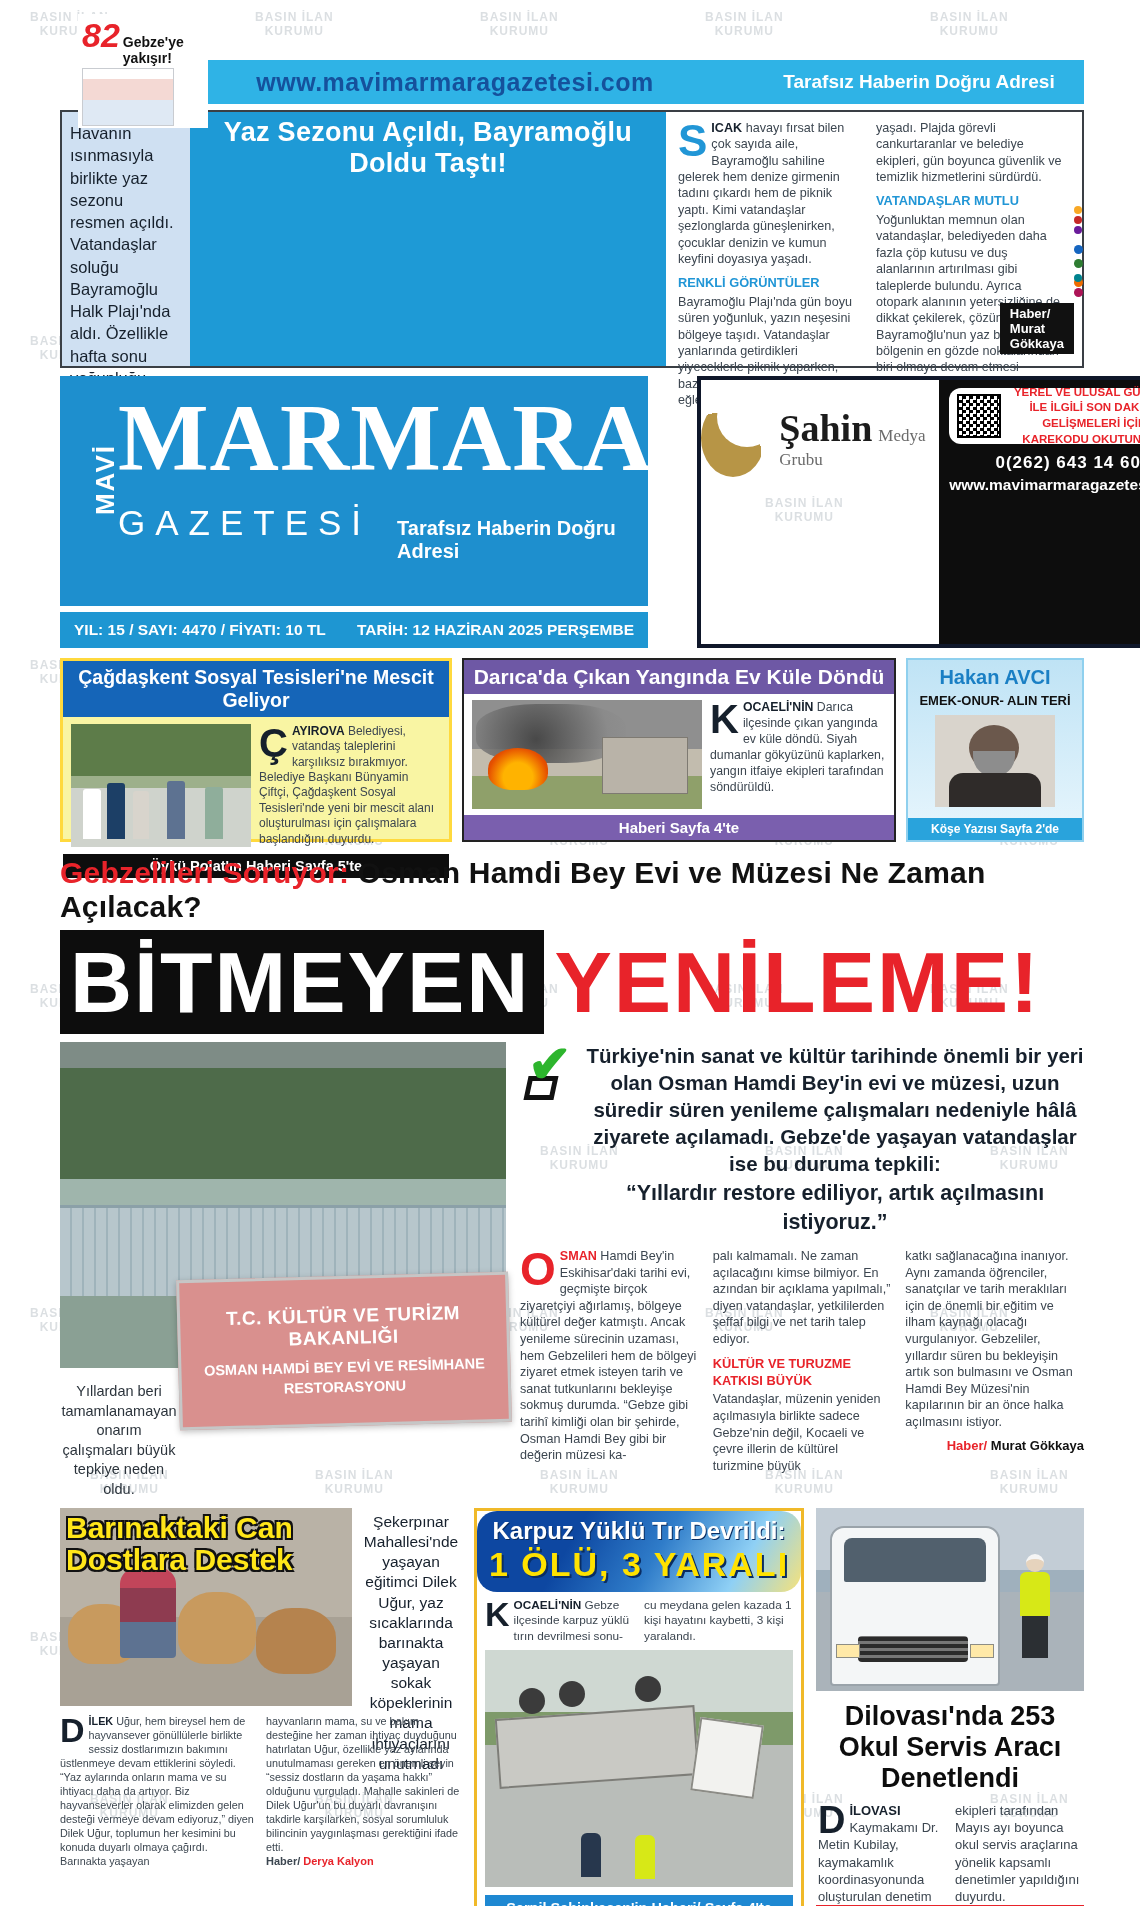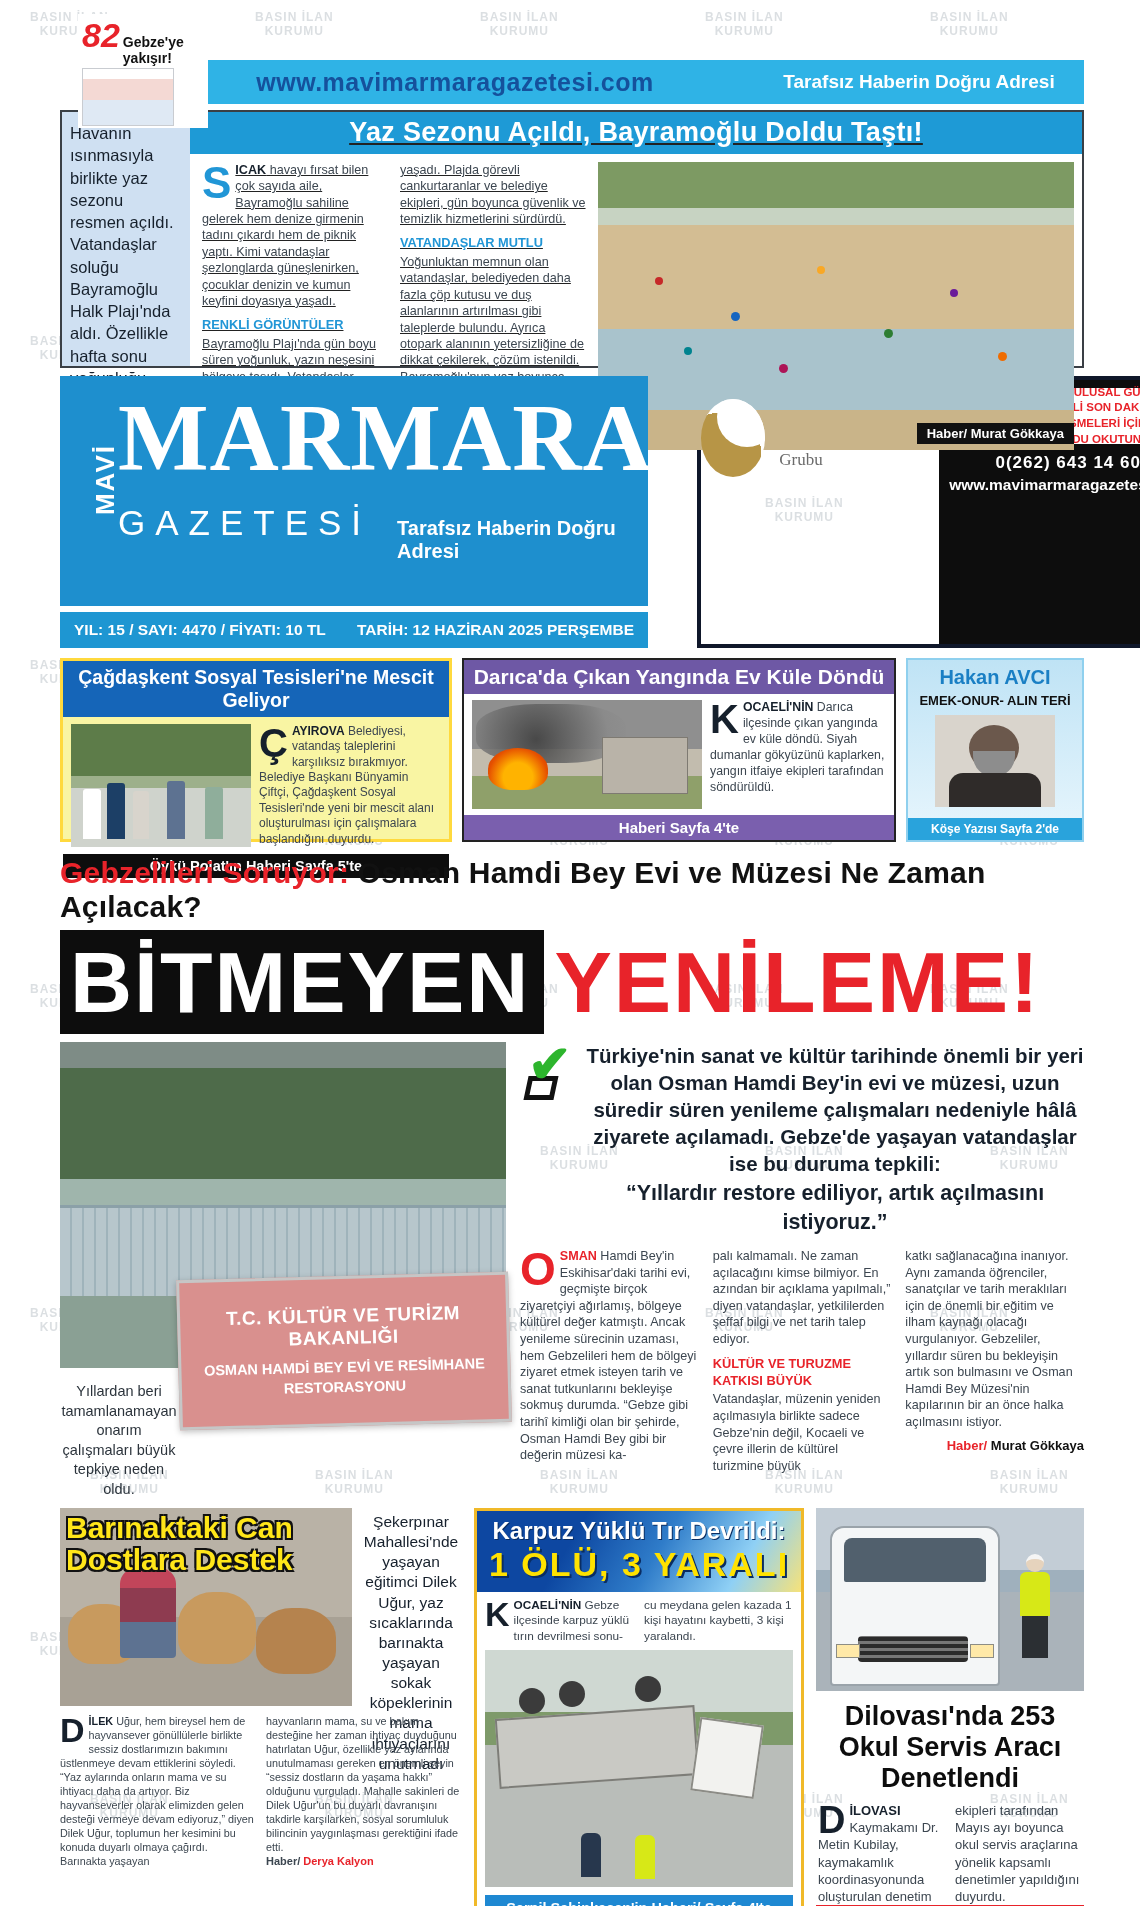--- a/index.html
+++ b/index.html
@@ -20,21 +20,21 @@
   .promo { position:absolute; left:18px; top:6px; width:130px; background:#fff; padding:2px 4px; }
   .promo .line { display:flex; align-items:baseline; gap:3px; }
   .promo .n { color:#e8232a; font-weight:bold; font-size:34px; font-style:italic; }
   .promo .t { color:#111; font-weight:bold; font-size:14px; }
   .promo .thumb { margin-top:2px; width:92px; height:58px; border:1px solid #c9ccd1; background:
       linear-gradient(180deg,#fff 0 18%, #f4d9d4 18% 55%, #dfe9f4 55% 100%); }
 
   
   .beachbox { margin-top:4px; border:2px solid #3a3f45; display:flex; height:258px; background:#fff; }
   .beachside { width:128px; background:#cfe0f2; padding:10px 8px; font-size:16.5px; line-height:1.35; color:#16202c; }
-  .beachmain { flex:1; display:flex; flex-direction:column;text-decoration:underline; }
+  .beachmain { flex:1; display:flex; flex-direction:row; }
   .beachhead { background:#1e9ad6; color:#fff; font-weight:bold; font-size:27px; text-align:center;
                padding:5px 0 6px; letter-spacing:.3px; }
   .beachbody { flex:1; display:flex; gap:12px; padding:8px 8px 6px 12px; }
   .bcol { width:186px; font-size:12.6px; line-height:1.3; color:#3c4650; }
   .subhead { color:#2196d6; font-weight:bold; font-size:12.8px; margin:8px 0 2px; }
   .subhead.red { color:#e8232a; }
   .dropcap { float:left; font-weight:bold; line-height:.85; margin:2px 4px 0 0; }
   .dc-blue { color:#2196d6; font-size:44px; }
   .dc-dark { color:#16202c; font-size:40px; }
   .dc-red  { color:#e8232a; font-size:46px; }
@@ -154,21 +154,21 @@
   .woman { position:absolute; left:60px; top:60px; width:56px; height:90px; background:
       linear-gradient(180deg,#c2455a 0 22%, #8e3b50 22% 60%, #5d7291 60% 100%); border-radius:16px 16px 4px 4px; }
   .standfirst { flex:1; text-align:center; font-size:15.5px; line-height:1.3; color:#16202c; padding-top:4px; }
   .shelter .cols { display:flex; gap:10px; margin-top:8px; }
   .shelter .cols .c { flex:1; font-size:10.8px; line-height:1.3; color:#3c4650; }
   .shelter .credit2 { font-weight:bold; font-size:11px; }
   .shelter .credit2 .nm { color:#e8232a; }
 
   .truck { width:330px; border:3px solid #f0b929; display:flex; flex-direction:column; background:#fff; }
   .truck .hd { background:linear-gradient(120deg,#0d47a1 0 30%, #2f7cc9 55%, #8fd0f5 80%, #f6e27a 100%);
-               text-align:center; padding:6px 2px 8px; }
+               text-align:center; padding:6px 2px 8px;border-radius:20px; }
   .truck .h1 { color:#fff; font-weight:bold; font-size:24px; text-shadow:1px 1px 0 #0a2d62; }
   .truck .h2 { color:#ffe200; font-weight:bold; font-size:34px; letter-spacing:2px; text-shadow:2px 2px 0 #0a2d62; }
   .truck .bd { display:flex; gap:10px; padding:6px 8px 2px; }
   .truck .bd .c { flex:1; font-size:11.8px; line-height:1.3; color:#3c4650; }
   .truckphoto { margin:4px 8px; flex:1; position:relative; background:
       linear-gradient(180deg,#cfd8d2 0 26%, #7e9a6a 26% 40%, #b9bdb9 40% 100%); overflow:hidden; }
   .trailer { position:absolute; left:12px; top:26%; width:200px; height:70px; background:#c9c9c4;
              border:2px solid #7d7d78; transform:rotate(-4deg); }
   .wheel { position:absolute; width:26px; height:26px; border-radius:50%; background:#3b3b3b; }
   .cab { position:absolute; right:34px; top:30%; width:64px; height:74px; background:#f2f2ef; border:2px solid #8c8c86; transform:rotate(8deg); }

